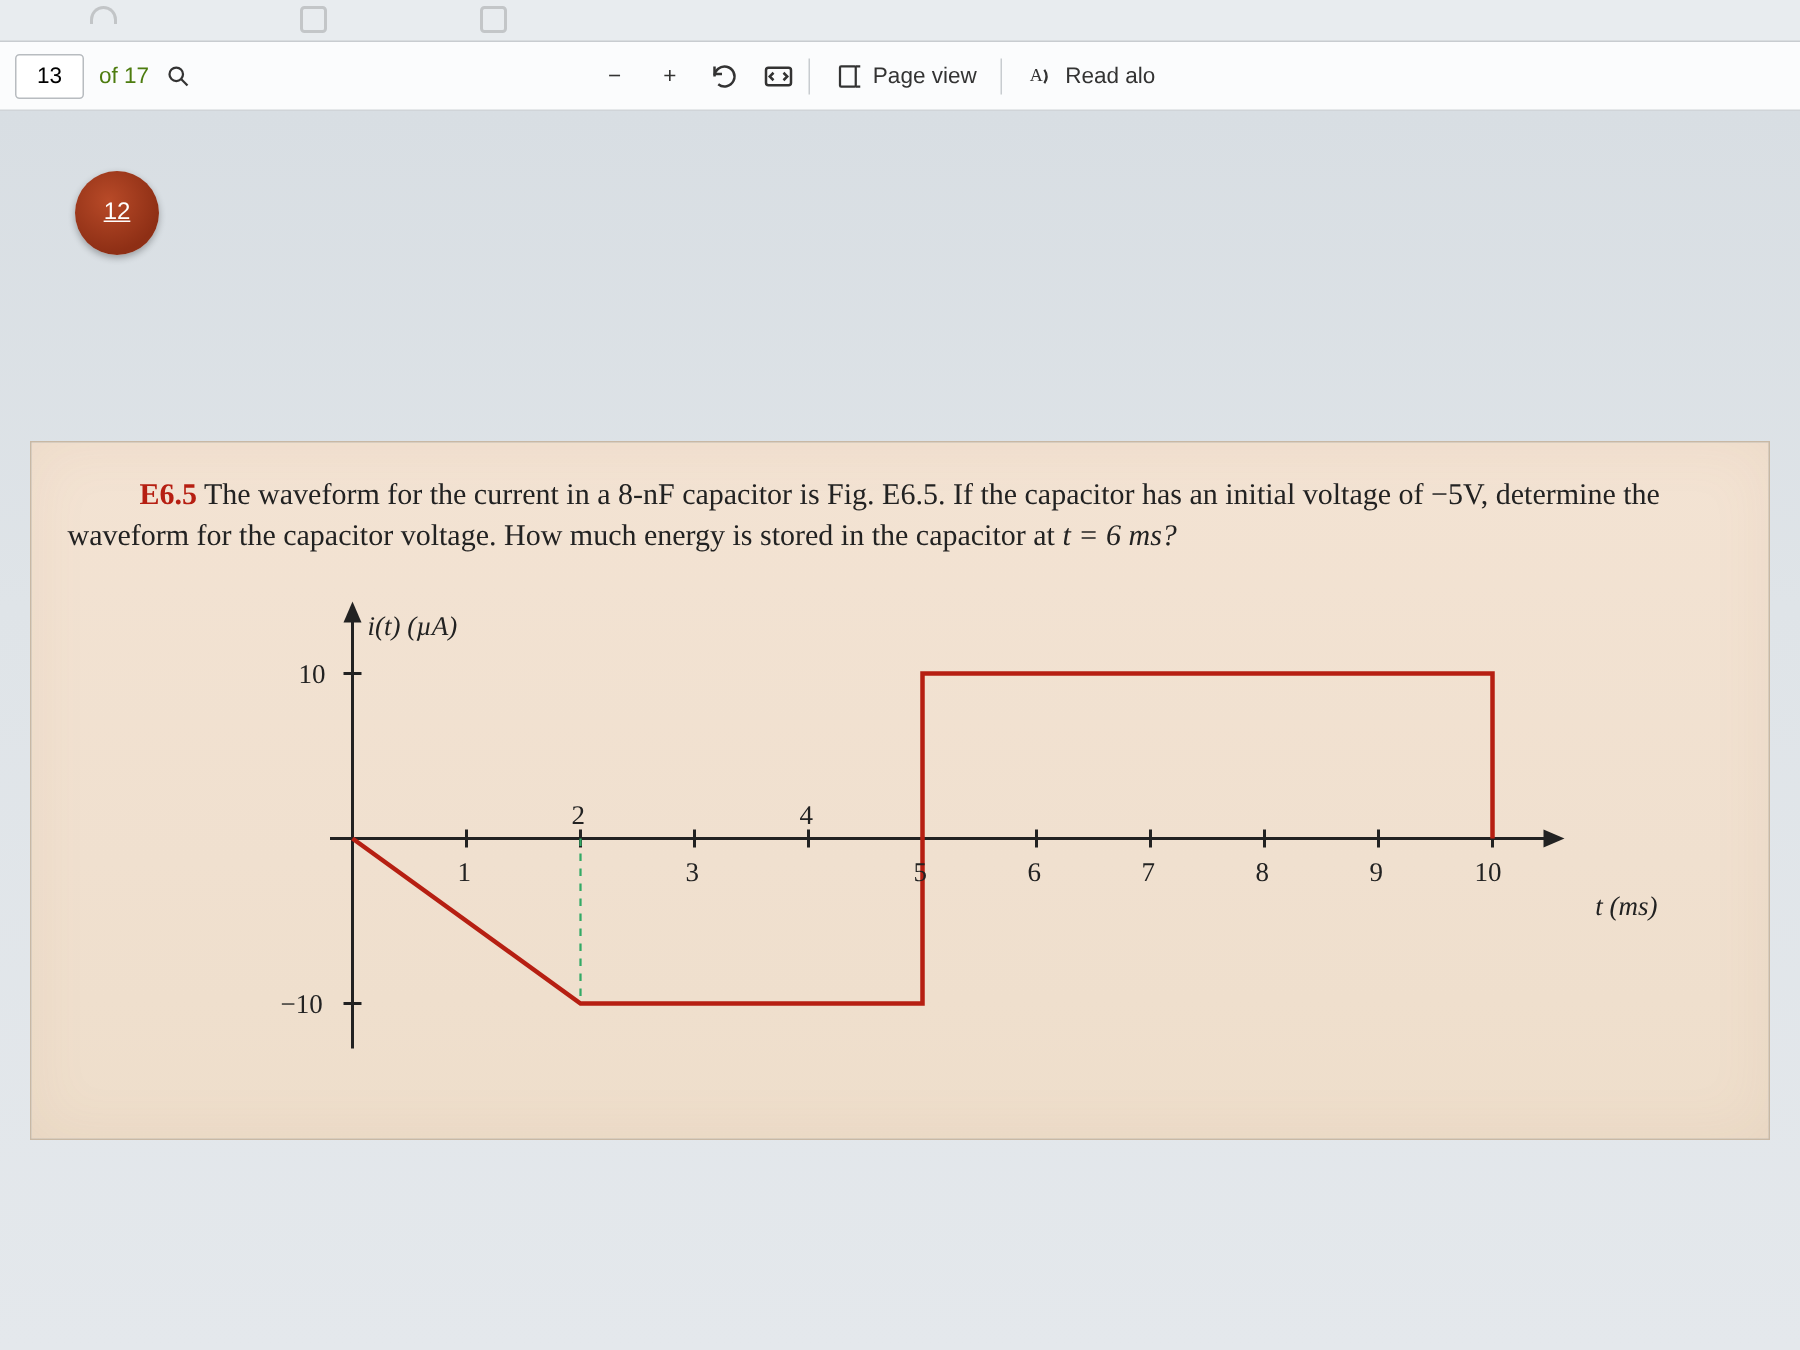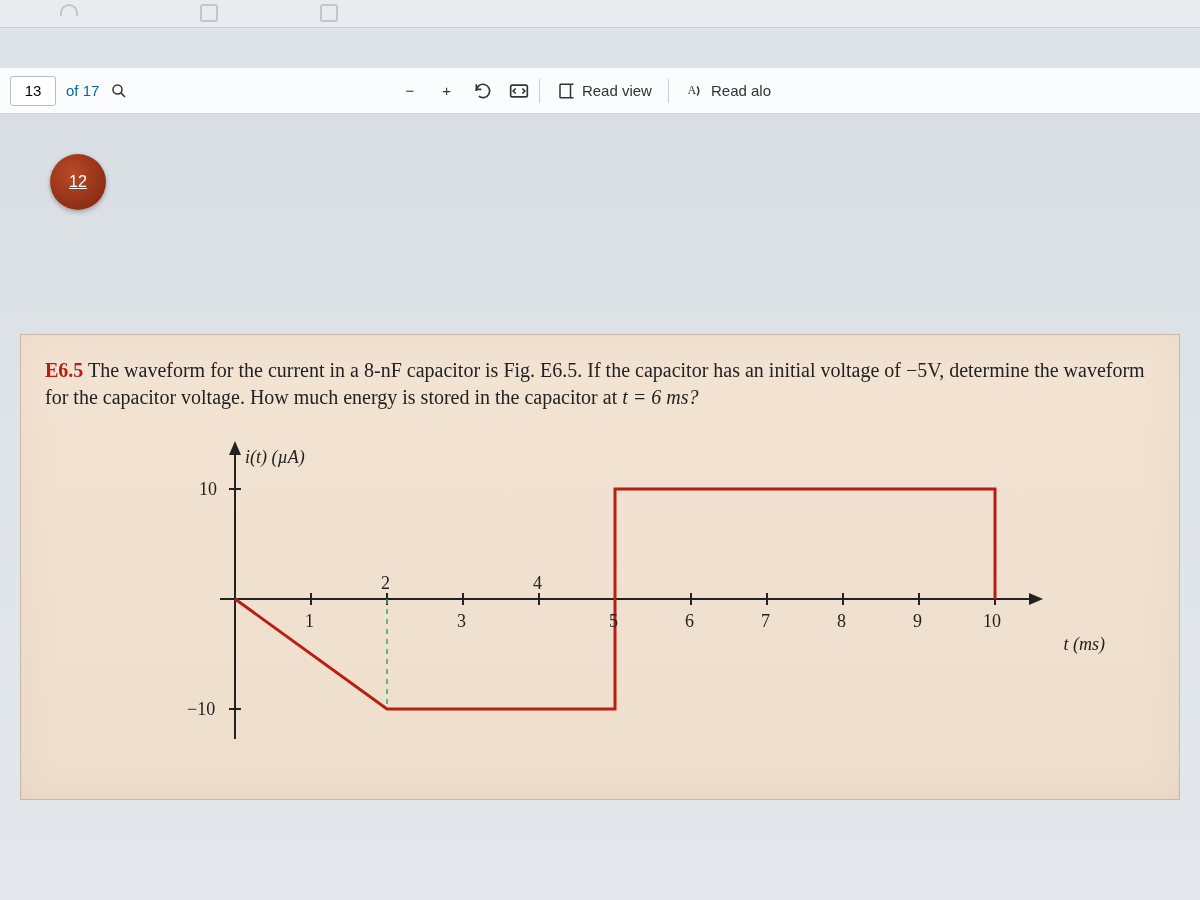--- a/index.html
+++ b/index.html
@@ -34,32 +34,31 @@
   .toolbar {
     height: 46px;
     background: #fbfcfd;
     border-bottom: 1px solid #d0d4d8;
     display: flex;
     align-items: center;
     padding: 0 10px;
     gap: 10px;
     font-size: 15px;
     color: #333;
-    margin-top: 40px;
   }
   .page-input {
     width: 46px;
     height: 30px;
     text-align: center;
     border: 1px solid #b8bcc0;
     border-radius: 3px;
     font-size: 15px;
     background: #fff;
   }
-  .of-pages { color: #0369a1; }
+  .of-pages { color: #4d7c0f; }
   .tb-icon {
     width: 20px; height: 20px;
     display: inline-flex;
     align-items: center;
     justify-content: center;
     color: #444;
   }
   .divider {
     width: 1px; height: 24px;
     background: #c8ccd0;
@@ -109,20 +108,21 @@
   }
   .problem-text {
     font-family: "Times New Roman", Times, serif;
     font-size: 20px;
     line-height: 1.35;
     color: #222;
   }
   .problem-num {
     color: #b61f12;
     font-weight: bold;
+    margin-left: 48px;
   }
   .ital { font-style: italic; }
 
   
   .chart-wrap {
     margin: 28px 0 0 120px;
     width: 920px;
     height: 320px;
     position: relative;
     font-family: "Times New Roman", Times, serif;
@@ -174,21 +174,21 @@
   <span class="divider"></span>
 
   <span class="tb-btn">
     <span class="tb-icon">
       <svg width="18" height="18" viewBox="0 0 24 24" fill="none" stroke="#333" stroke-width="2">
         <rect x="4" y="3" width="14" height="18" rx="1"></rect>
           <line x1="18" y1="3" x2="22" y2="3"></line>
           <line x1="18" y1="21" x2="22" y2="21"></line>
       </svg>
     </span>
-    <span>Read view</span>
+    <span>Page view</span>
   </span>
 
   <span class="divider"></span>
 
   <span class="tb-btn">
     <span class="tb-icon">
       <svg width="18" height="18" viewBox="0 0 24 24" fill="none" stroke="#333" stroke-width="2">
         <text x="2" y="16" font-size="16" font-family="serif" fill="#333" stroke="none">A</text>
         <path d="M15 6 q4 6 0 12"></path>
       </svg>

